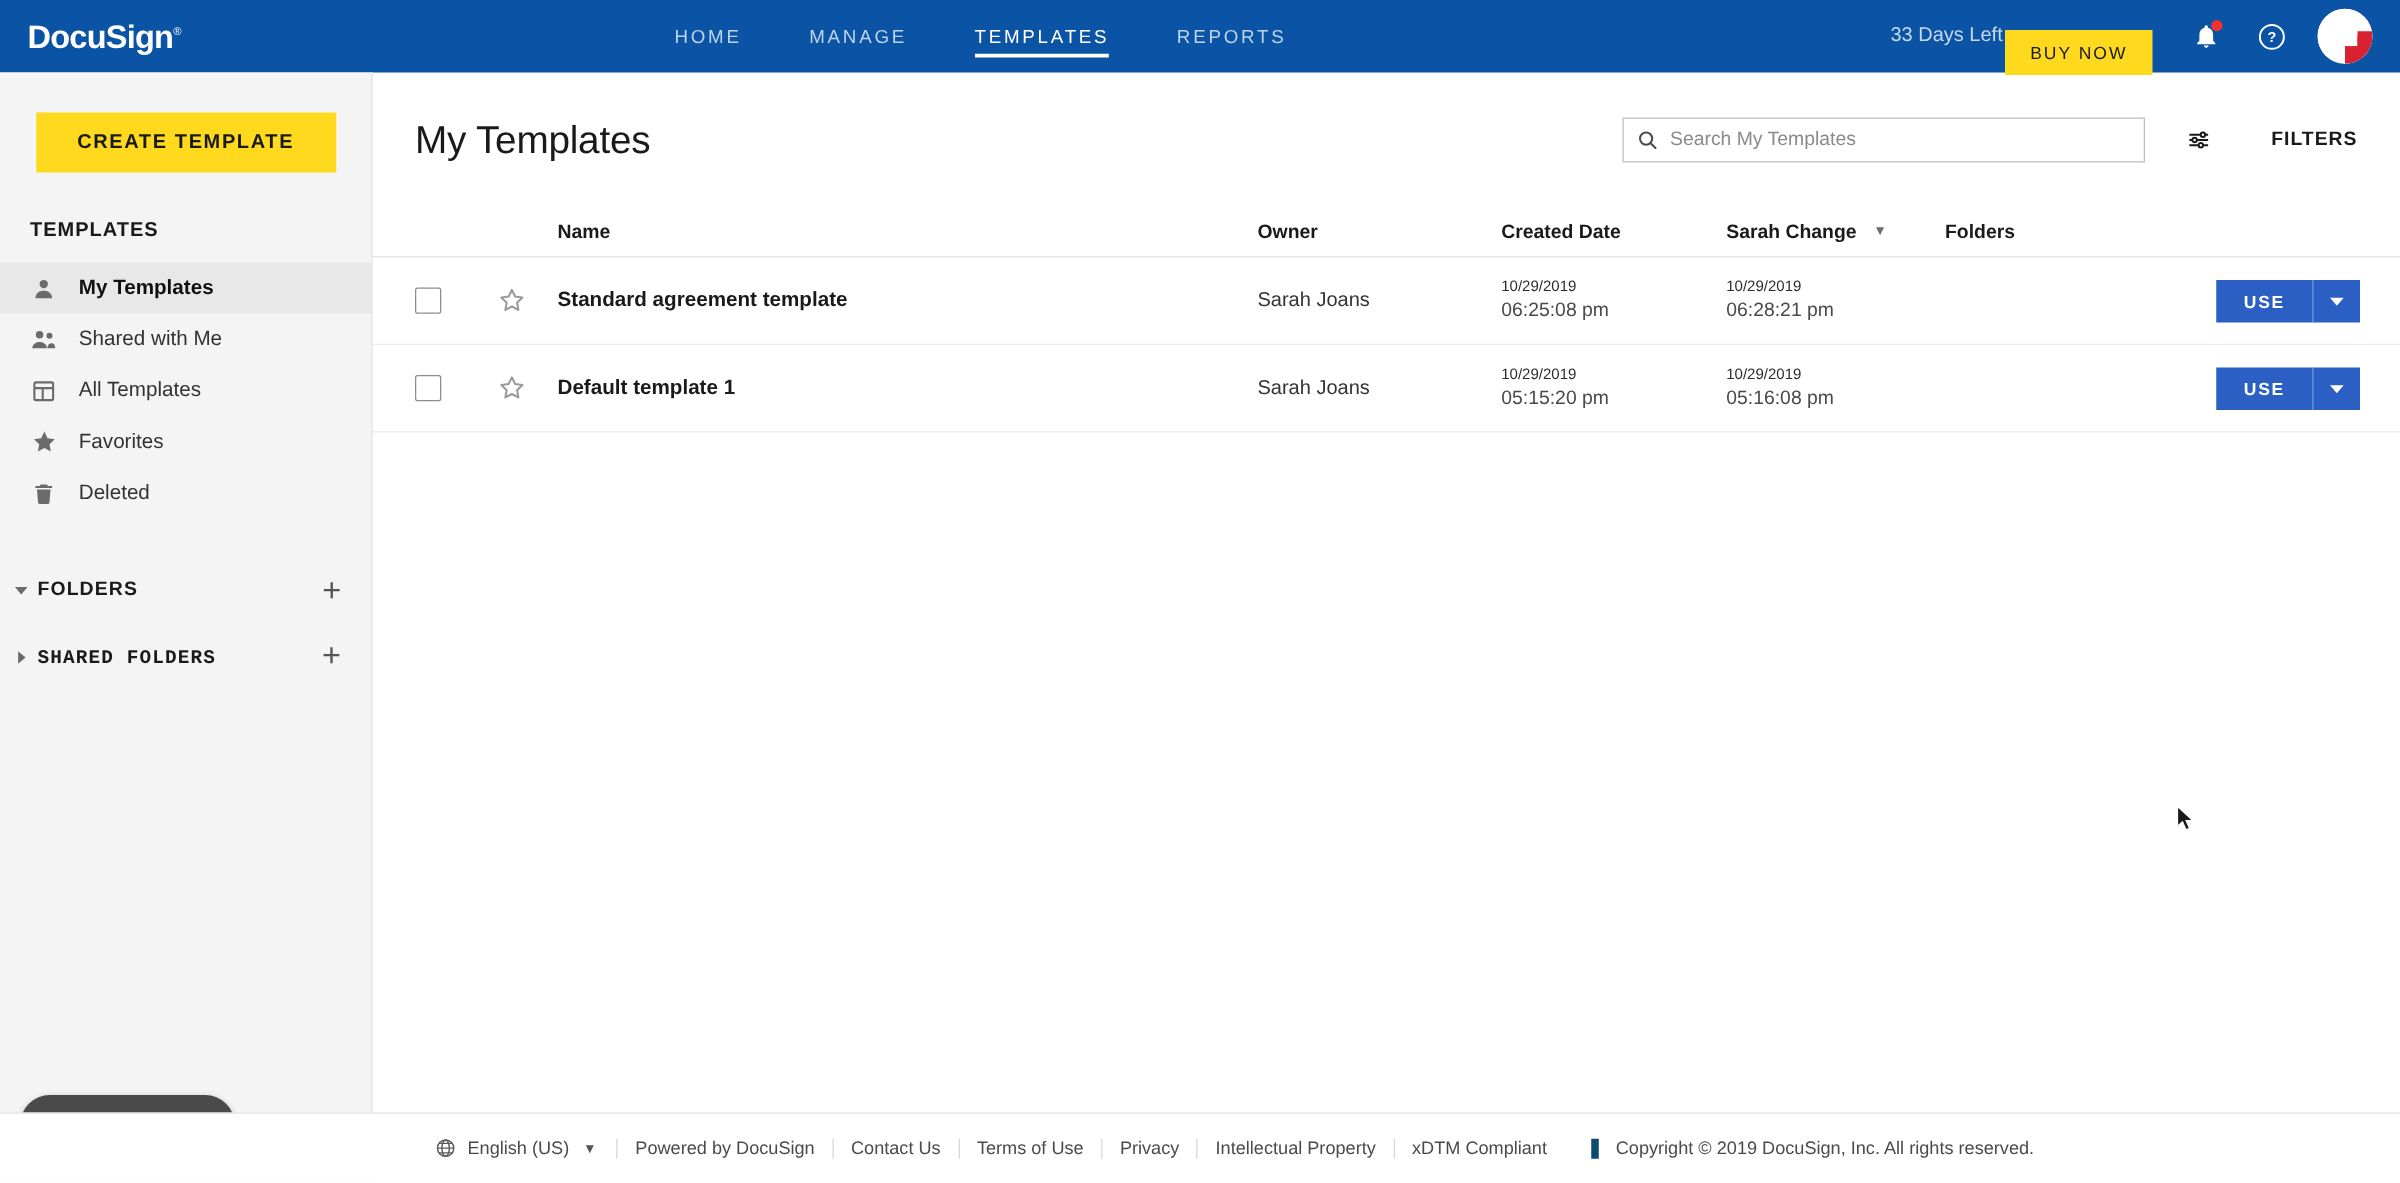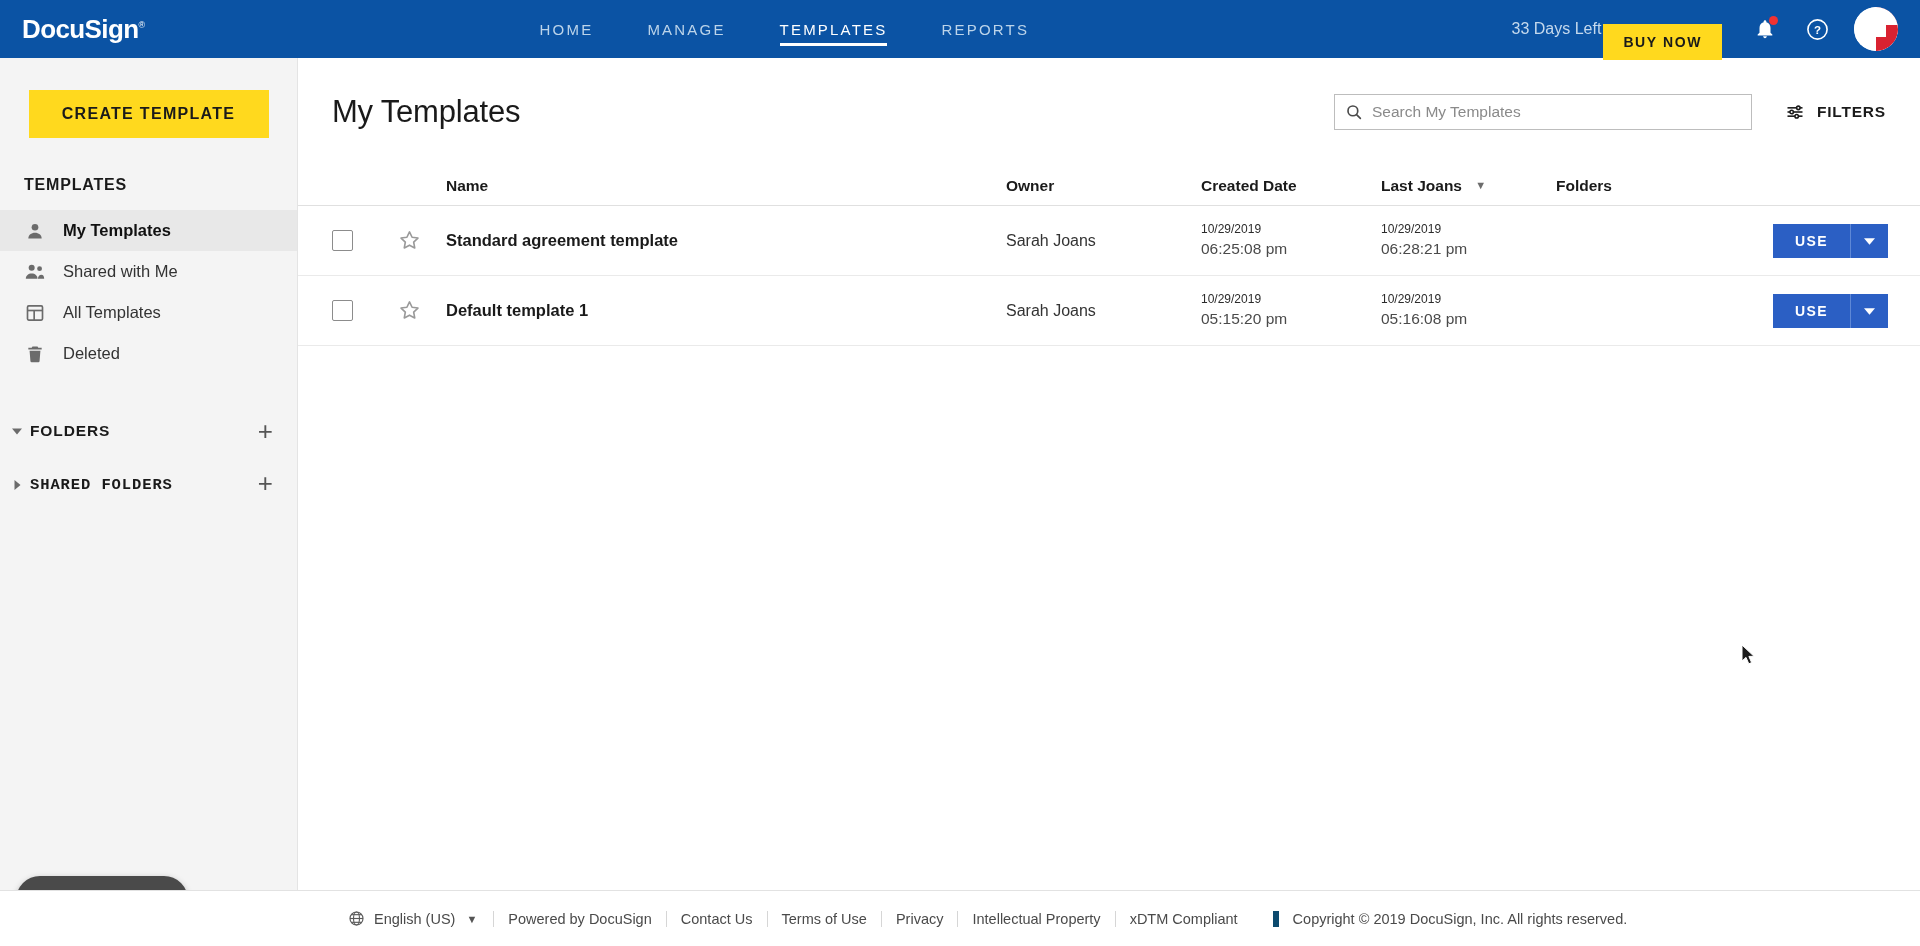--- a/index.html
+++ b/index.html
@@ -66,21 +66,21 @@
   }
   .days-left {
     color: #c5d9ed;
     font-size: 16px;
     margin-right: 2px;
   }
   .buy-now {
     background: #ffd91e;
     color: #1a1a1a;
     font-size: 14px;
-    font-weight: bold;
+    font-weight: normal;
     letter-spacing: 1.6px;
     border: none;
     padding: 10px 20px;
     cursor: pointer;
     font-family: "Liberation Sans", sans-serif;
     margin-top: 26px;
   }
   .bell-wrap {
     position: relative;
     margin-left: 30px;
@@ -264,20 +264,21 @@
     display: flex;
     align-items: center;
     gap: 11px;
     cursor: pointer;
   }
   .filters-btn .flabel {
     font-size: 15.5px;
     font-weight: bold;
     letter-spacing: 0.8px;
     color: #1a1a1a;
+    margin-left: 36px;
   }
 
   
   .table { width: 100%; }
   .thead {
     display: flex;
     align-items: center;
     height: 40px;
     border-bottom: 1px solid #e0e0e0;
     padding: 0 0 0 34px;
@@ -481,20 +482,28 @@
         <span class="ic">
           <svg width="20" height="20" viewBox="0 0 24 24" fill="none" stroke="#6b6b6b" stroke-width="2">
             <rect x="3" y="3.5" width="18" height="17" rx="1.5"></rect>
             <line x1="3" y1="9" x2="21" y2="9"></line>
             <line x1="11" y1="9" x2="11" y2="20.5"></line>
           </svg>
         </span>
         <span>All Templates</span>
       </div>
 
+      <div class="navrow">
+        <span class="ic">
+          <svg width="21" height="21" viewBox="0 0 24 24" fill="#6b6b6b">
+            <path d="M12 2.5l2.9 6.1 6.6.9-4.8 4.6 1.2 6.6L12 17.6 6.1 20.7l1.2-6.6L2.5 9.5l6.6-.9z"></path>
+          </svg>
+        </span>
+        <span>Favorites</span>
+      </div>
 
       <div class="navrow">
         <span class="ic">
           <svg width="20" height="20" viewBox="0 0 24 24" fill="#6b6b6b">
             <path d="M9 3h6l1 1.5h4v2H4v-2h4z"></path>
             <path d="M5.5 8h13l-1 12.5a1.5 1.5 0 01-1.5 1.4H8a1.5 1.5 0 01-1.5-1.4z"></path>
           </svg>
         </span>
         <span>Deleted</span>
       </div>
@@ -559,21 +568,21 @@
     <div class="content-area">
       <div class="table">
 
         <div class="thead">
           <div class="col-check"></div>
           <div class="col-star"></div>
           <div class="col-name">Name</div>
           <div class="col-owner">Owner</div>
           <div class="col-created">Created Date</div>
           <div class="col-change">
-            <span>Last Joans</span>
+            <span>Sarah Change</span>
             <span class="sort-caret">▼</span>
           </div>
           <div class="col-folders">Folders</div>
           <div class="col-action"></div>
         </div>
 
         <div class="trow">
           <div class="col-check">
             <div class="checkbox"></div>
           </div>

